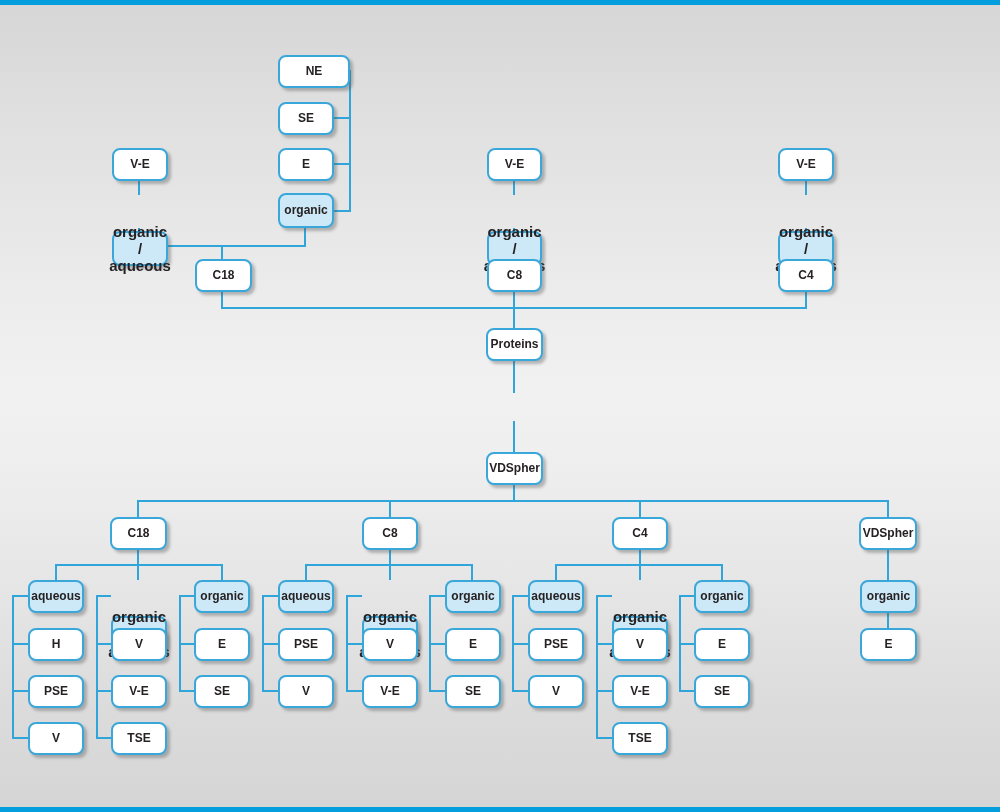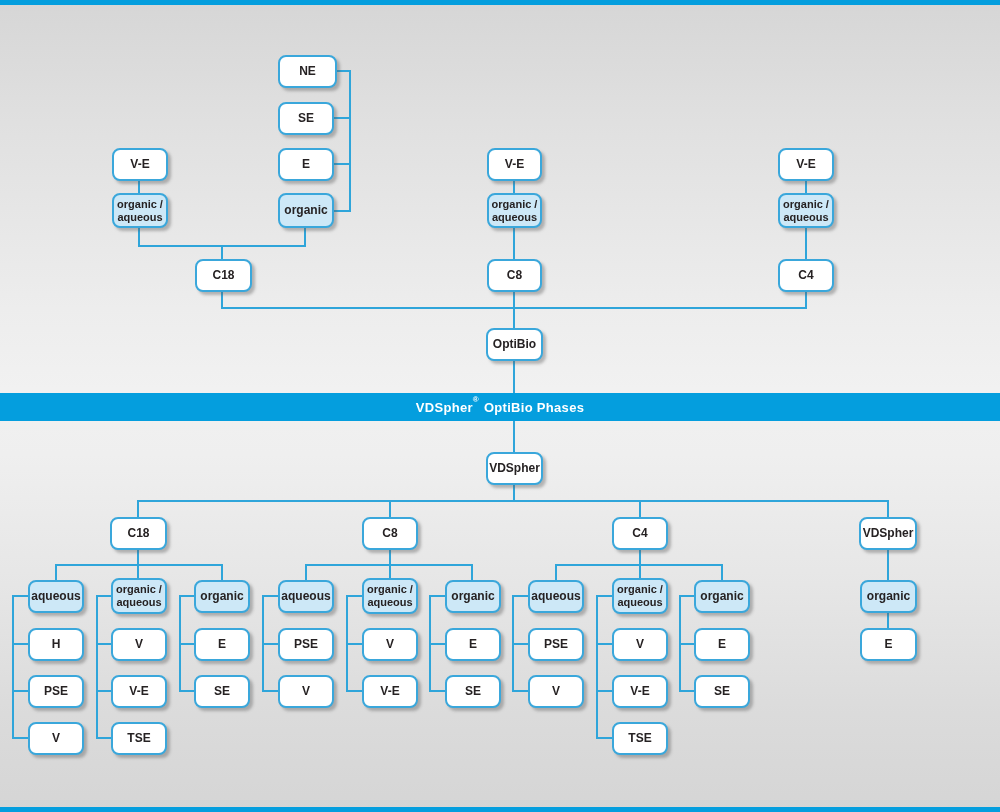--- a/index.html
+++ b/index.html
@@ -31,21 +31,21 @@
     box-shadow:3px 3px 3px rgba(90,90,90,0.40);
     display:flex;align-items:center;justify-content:center;
     text-align:center;
     font-weight:700;
     font-size:12px;
     color:var(--text,#262223);
     white-space:pre-line;
     line-height:1.1;
   }
   .node.tinted{background:var(--tint,#cde8f7);}
-  .node.two-line{font-size:11px;line-height:1.15;}
+  .node.two-line{font-size:15px;line-height:1.15;margin-top:38px;}
   .banner{
     position:absolute;left:0;top:393px;width:1000px;height:28px;
     background:var(--accent,#049ede);
     display:flex;align-items:center;justify-content:center;
     color:#ffffff;font-weight:700;font-size:13px;letter-spacing:0.3px;
   }
   .banner sup{
     font-size:8px;line-height:0;position:relative;top:-4px;margin-right:1px;
   }
 </style>
@@ -133,37 +133,37 @@
       <div class="seg" style="left: 597px; top: 690px; width: 15px; height: 2px;"></div>
       <div class="seg" style="left: 597px; top: 737px; width: 15px; height: 2px;"></div>
       <div class="seg" style="left: 679px; top: 595px; width: 2px; height: 97px;"></div>
       <div class="seg" style="left: 680px; top: 595px; width: 14px; height: 2px;"></div>
       <div class="seg" style="left: 680px; top: 643px; width: 14px; height: 2px;"></div>
       <div class="seg" style="left: 680px; top: 690px; width: 14px; height: 2px;"></div>
       <div class="seg" style="left: 887px; top: 549px; width: 2px; height: 31px;"></div>
       <div class="seg" style="left: 887px; top: 612px; width: 2px; height: 16px;"></div>
     </div>
   <div id="nodes">
-      <div class="node" style="left: 278px; top: 55px; width: 59px; height: 33px;">NE</div>
+      <div class="node" style="left: 278px; top: 55px; width: 72px; height: 33px;">NE</div>
       <div class="node" style="left: 278px; top: 102px; width: 56px; height: 33px;">SE</div>
       <div class="node" style="left: 278px; top: 148px; width: 56px; height: 33px;">E</div>
       <div class="node tinted" style="left: 278px; top: 193px; width: 56px; height: 35px;">organic</div>
       <div class="node" style="left: 112px; top: 148px; width: 56px; height: 33px;">V-E</div>
       <div class="node tinted two-line" style="left: 112px; top: 193px; width: 56px; height: 35px;">organic /
 aqueous</div>
       <div class="node" style="left: 195px; top: 259px; width: 57px; height: 33px;">C18</div>
       <div class="node" style="left: 487px; top: 148px; width: 55px; height: 33px;">V-E</div>
       <div class="node tinted two-line" style="left: 487px; top: 193px; width: 55px; height: 35px;">organic /
 aqueous</div>
       <div class="node" style="left: 487px; top: 259px; width: 55px; height: 33px;">C8</div>
       <div class="node" style="left: 778px; top: 148px; width: 56px; height: 33px;">V-E</div>
       <div class="node tinted two-line" style="left: 778px; top: 193px; width: 56px; height: 35px;">organic /
 aqueous</div>
       <div class="node" style="left: 778px; top: 259px; width: 56px; height: 33px;">C4</div>
-      <div class="node" style="left: 486px; top: 328px; width: 57px; height: 33px;">OptiBio</div>
+      <div class="node" style="left: 486px; top: 328px; width: 57px; height: 33px;">Proteins</div>
       <div class="node" style="left: 486px; top: 452px; width: 57px; height: 33px;">VDSpher</div>
       <div class="node" style="left: 110px; top: 517px; width: 57px; height: 33px;">C18</div>
       <div class="node" style="left: 362px; top: 517px; width: 56px; height: 33px;">C8</div>
       <div class="node" style="left: 612px; top: 517px; width: 56px; height: 33px;">C4</div>
       <div class="node" style="left: 859px; top: 517px; width: 58px; height: 33px;">VDSpher</div>
       <div class="node tinted" style="left: 28px; top: 580px; width: 56px; height: 33px;">aqueous</div>
       <div class="node" style="left: 28px; top: 628px; width: 56px; height: 33px;">H</div>
       <div class="node" style="left: 28px; top: 675px; width: 56px; height: 33px;">PSE</div>
       <div class="node" style="left: 28px; top: 722px; width: 56px; height: 33px;">V</div>
       <div class="node tinted two-line" style="left: 111px; top: 578px; width: 56px; height: 36px;">organic /
@@ -192,18 +192,15 @@
       <div class="node" style="left: 612px; top: 628px; width: 56px; height: 33px;">V</div>
       <div class="node" style="left: 612px; top: 675px; width: 56px; height: 33px;">V-E</div>
       <div class="node" style="left: 612px; top: 722px; width: 56px; height: 33px;">TSE</div>
       <div class="node tinted" style="left: 694px; top: 580px; width: 56px; height: 33px;">organic</div>
       <div class="node" style="left: 694px; top: 628px; width: 56px; height: 33px;">E</div>
       <div class="node" style="left: 694px; top: 675px; width: 56px; height: 33px;">SE</div>
       <div class="node tinted" style="left: 860px; top: 580px; width: 57px; height: 33px;">organic</div>
       <div class="node" style="left: 860px; top: 628px; width: 57px; height: 33px;">E</div>
     </div>
 
-  <div class="banner">
-    <span><span>VDSpher</span><sup>®</sup><span> OptiBio Phases</span></span>
-  </div>
 
   <div class="accent-bar bottom"></div>
 </div>
 
 </body></html>

